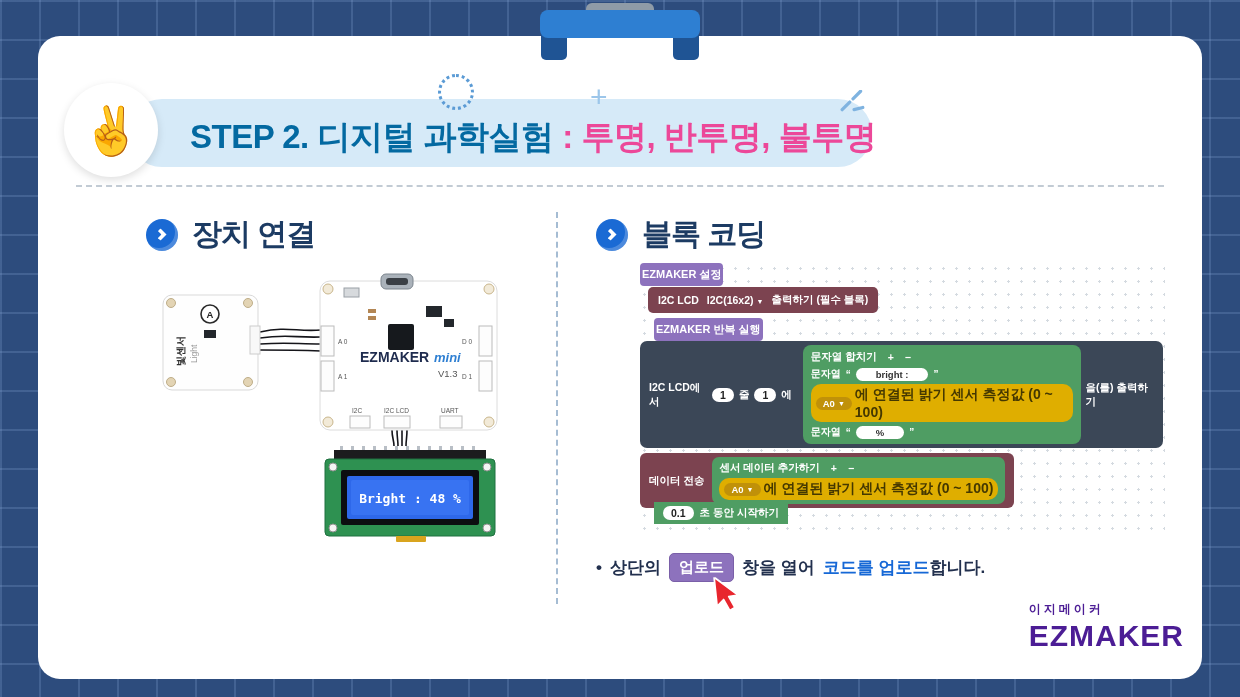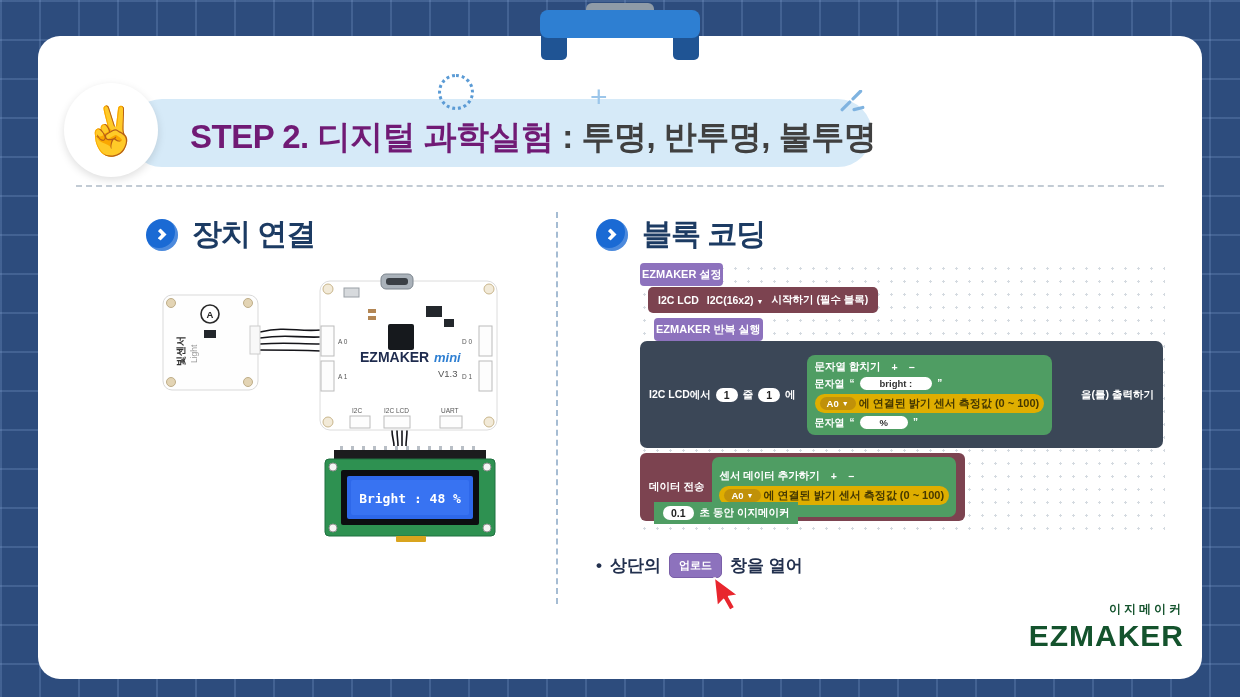--- a/index.html
+++ b/index.html
@@ -20,21 +20,21 @@
   .handle-bar  { position:absolute; left:540px; top:10px; width:160px; height:28px; background:#2e7fd2; border-radius:8px; z-index:4; }
   .handle-post { position:absolute; top:26px; width:26px; height:34px; background:#1f5494; border-radius:5px; z-index:3; }
   .post-left  { left:541px; } .post-right { left:673px; }
 
   
   .banner { position:absolute; left:90px; top:63px; width:744px; height:68px; background:#d6eaf8; border-radius:40px; }
   .hand-circle { position:absolute; left:26px; top:47px; width:94px; height:94px; background:#fff; border-radius:50%;
                  box-shadow:0 3px 8px rgba(0,0,0,.13); display:flex; align-items:center; justify-content:center; }
   .hand { font-size:47px; color:#e89b3c; transform:rotate(-8deg); }
   .title { position:absolute; left:152px; top:79px; font-size:33px; font-weight:800; letter-spacing:-0.5px; white-space:pre; }
-  .title .blue { color:#701a75; } .title .dark { color:#404040; }
+  .title .blue { color:#0369a1; } .title .dark { color:#ec4899; }
   .deco-dotted { position:absolute; left:400px; top:38px; width:36px; height:36px; border:3px dotted #5b9bd5; border-radius:50%; }
   .deco-plus { position:absolute; left:552px; top:44px; font-size:30px; color:#9cc6ea; font-weight:400; }
   .deco-sparkle { position:absolute; left:802px; top:54px; }
 
   .h-div { position:absolute; left:38px; top:149px; width:1088px; border-top:2px dashed #c2cbd4; }
   .v-div { position:absolute; left:518px; top:176px; height:392px; border-left:2px dashed #a5bcd3; }
 
   .sec-head { position:absolute; display:flex; align-items:center; gap:14px; }
   .left-head { left:108px; top:178px; } .right-head { left:558px; top:178px; }
   .sec-head .txt { font-size:30px; font-weight:800; color:#1c3b63; letter-spacing:-1px; }
@@ -60,38 +60,38 @@
   .caret { font-size:7px; margin-left:3px; }
   .navyblk { position:absolute; left:2px; top:79px; width:523px; height:107px; background:#3b4757; border-radius:7px;
              display:flex; align-items:center; gap:5px; padding:0 9px; font-size:10.5px; }
   .oval { background:#fff; color:#222; border-radius:10px; padding:1px 8px; font-size:10.5px; font-weight:700; }
   .join { background:#4f9d63; border-radius:8px; padding:5px 8px; display:flex; flex-direction:column; gap:3px; margin-left:6px; }
   .jrow { display:flex; align-items:center; gap:5px; font-size:10px; }
   .jhead { gap:11px; font-size:10.5px; }
   .winput { background:#fff; color:#333; border-radius:9px; padding:1px 20px; font-size:9.5px; font-weight:700; }
   .yellow { background:#dfae00; border-radius:10px; padding:2px 5px; display:inline-flex; align-items:center; gap:3px; }
   .ydd { background:#c09109; border-radius:8px; padding:1px 7px; color:#fff; font-size:9.5px; font-weight:700; display:inline-flex; align-items:center; }
-  .ytext { color:#453800; font-size:11px; font-weight:700; }
+  .ytext { color:#453800; font-size:14px; font-weight:700; }
   .suffix { margin-left:auto; }
   .send { position:absolute; left:2px; top:191px; display:inline-flex; align-items:center; gap:8px;
           background:#7c4350; border-radius:6px; padding:4px 9px; font-size:10.5px; }
-  .sendinner { background:#4f9d63; border-radius:7px; padding:12px 7px; display:flex; flex-direction:column; gap:3px; }
+  .sendinner { background:#4f9d63; border-radius:7px; padding:4px 7px; display:flex; flex-direction:column; gap:3px; }
   .wait { position:absolute; left:16px; top:240px; display:inline-flex; align-items:center; gap:6px;
           background:#4f9d63; border-radius:0; padding:4px 9px; font-size:10.5px; }
 
   
   .note { position:absolute; left:558px; top:517px; display:flex; align-items:center; gap:8px;
           font-size:17px; font-weight:700; color:#22304e; }
-  .upload-btn { background:#8d72bd; color:#fff; font-size:11px; font-weight:700; border-radius:5px;
+  .upload-btn { background:#8d72bd; color:#fff; font-size:15px; font-weight:700; border-radius:5px;
                 padding:4px 9px; border:1px solid #7a5fa8; }
   .hl { color:#1668d6; }
   .cursor { position:absolute; left:676px; top:540px; transform:rotate(-6deg); z-index:5; }
 
   
-  .footer { position:absolute; right:18px; bottom:26px; text-align:right; color:#14532d; }
+  .footer { position:absolute; right:18px; bottom:26px; color:#4c1d95; }
   .brand-small { font-size:12px; font-weight:700; letter-spacing:3px; }
   .brand-big { font-size:30px; font-weight:800; letter-spacing:1px; margin-top:1px; }
 </style>
 </head>
 <body>
 
 <div class="handle-top"></div>
 <div class="handle-post post-left"></div>
 <div class="handle-post post-right"></div>
 <div class="handle-bar"></div>
@@ -213,21 +213,21 @@
 
   <div class="blocks">
 
     <div class="blk tab tab1">EZMAKER 설정</div>
 
     <div class="blk start">
       <span>I2C LCD</span>
       <span>
         <span>I2C(16x2)</span><span class="caret">▼</span>
       </span>
-      <span>시작하기 (필수 블록)</span>
+      <span>출력하기 (필수 블록)</span>
     </div>
 
     <div class="blk tab tab2">EZMAKER 반복 실행</div>
 
     <div class="blk navyblk">
       <span>I2C LCD에서</span>
       <span class="oval">1</span>
       <span>줄</span>
       <span class="oval">1</span>
       <span>에</span>
@@ -277,29 +277,30 @@
             <span>A0</span>
               <span class="caret">▼</span>
           </span>
           <span class="ytext">에 연결된 밝기 센서 측정값 (0 ~ 100)</span>
         </span>
       </span>
     </div>
 
     <div class="blk wait">
       <span class="oval">0.1</span>
-      <span>초 동안 이지메이커</span>
+      <span>초 동안 시작하기</span>
     </div>
   </div>
 
   <div class="note">
     <span>•</span>
     <span>상단의</span>
     <span class="upload-btn">업로드</span>
     <span>창을 열어</span>
+    <span><span class="hl">코드를 업로드</span><span>합니다.</span></span>
   </div>
 
   <svg class="cursor" width="26" height="38" viewBox="0 0 13 19">
     <path d="M1 0 L1 14.6 L4.6 11.6 L7.1 17.4 L9.8 16.1 L7.3 10.4 L12 10.1 Z" fill="#e8262e" stroke="#ffffff" stroke-width="0.9" stroke-linejoin="round"></path>
   </svg>
 
   <div class="footer">
     <div class="brand-small">이지메이커</div>
     <div class="brand-big">EZMAKER</div>
   </div>

